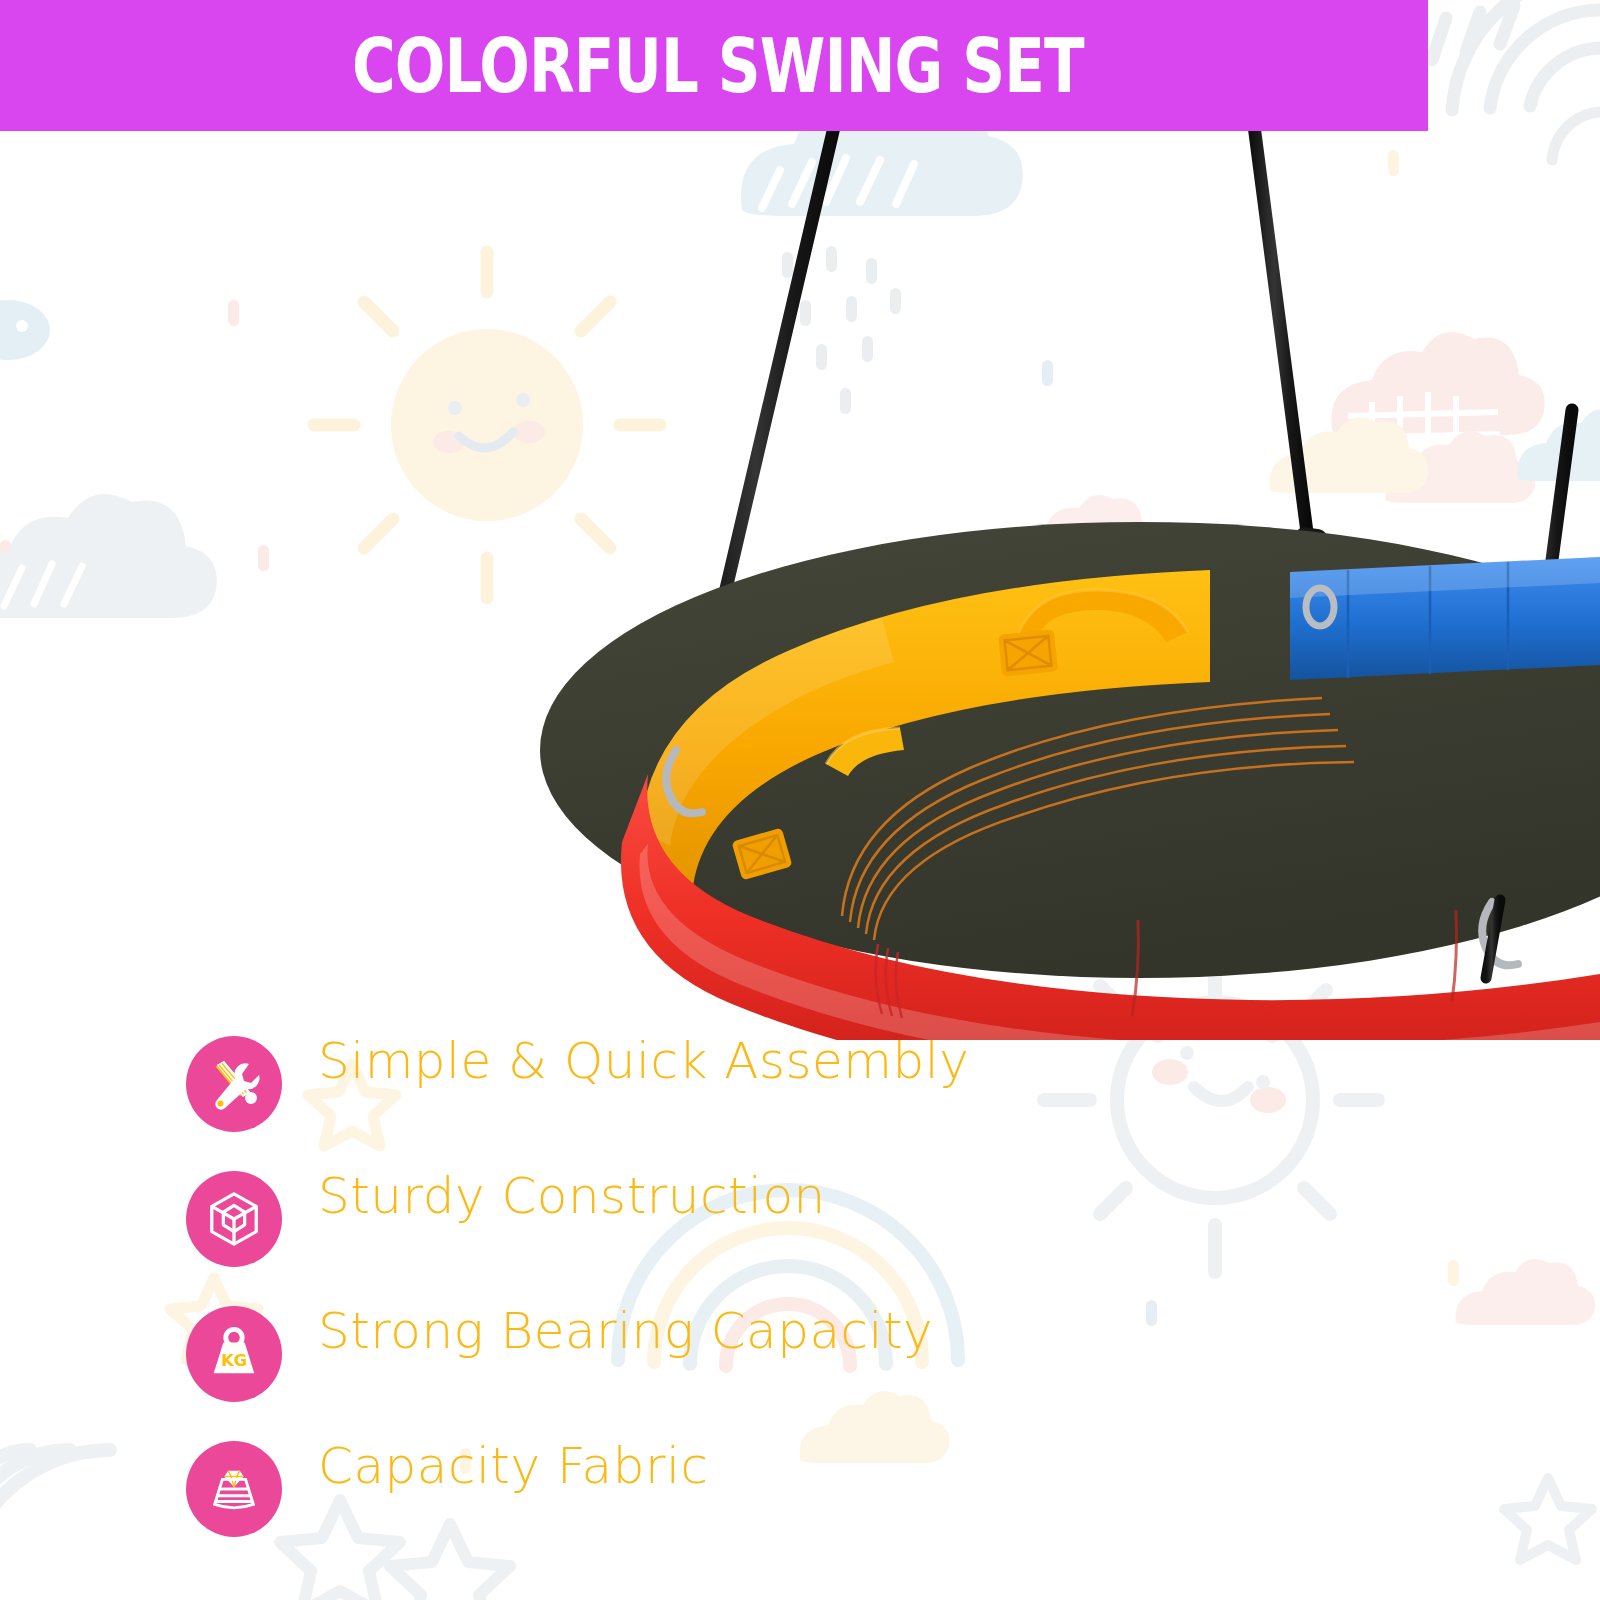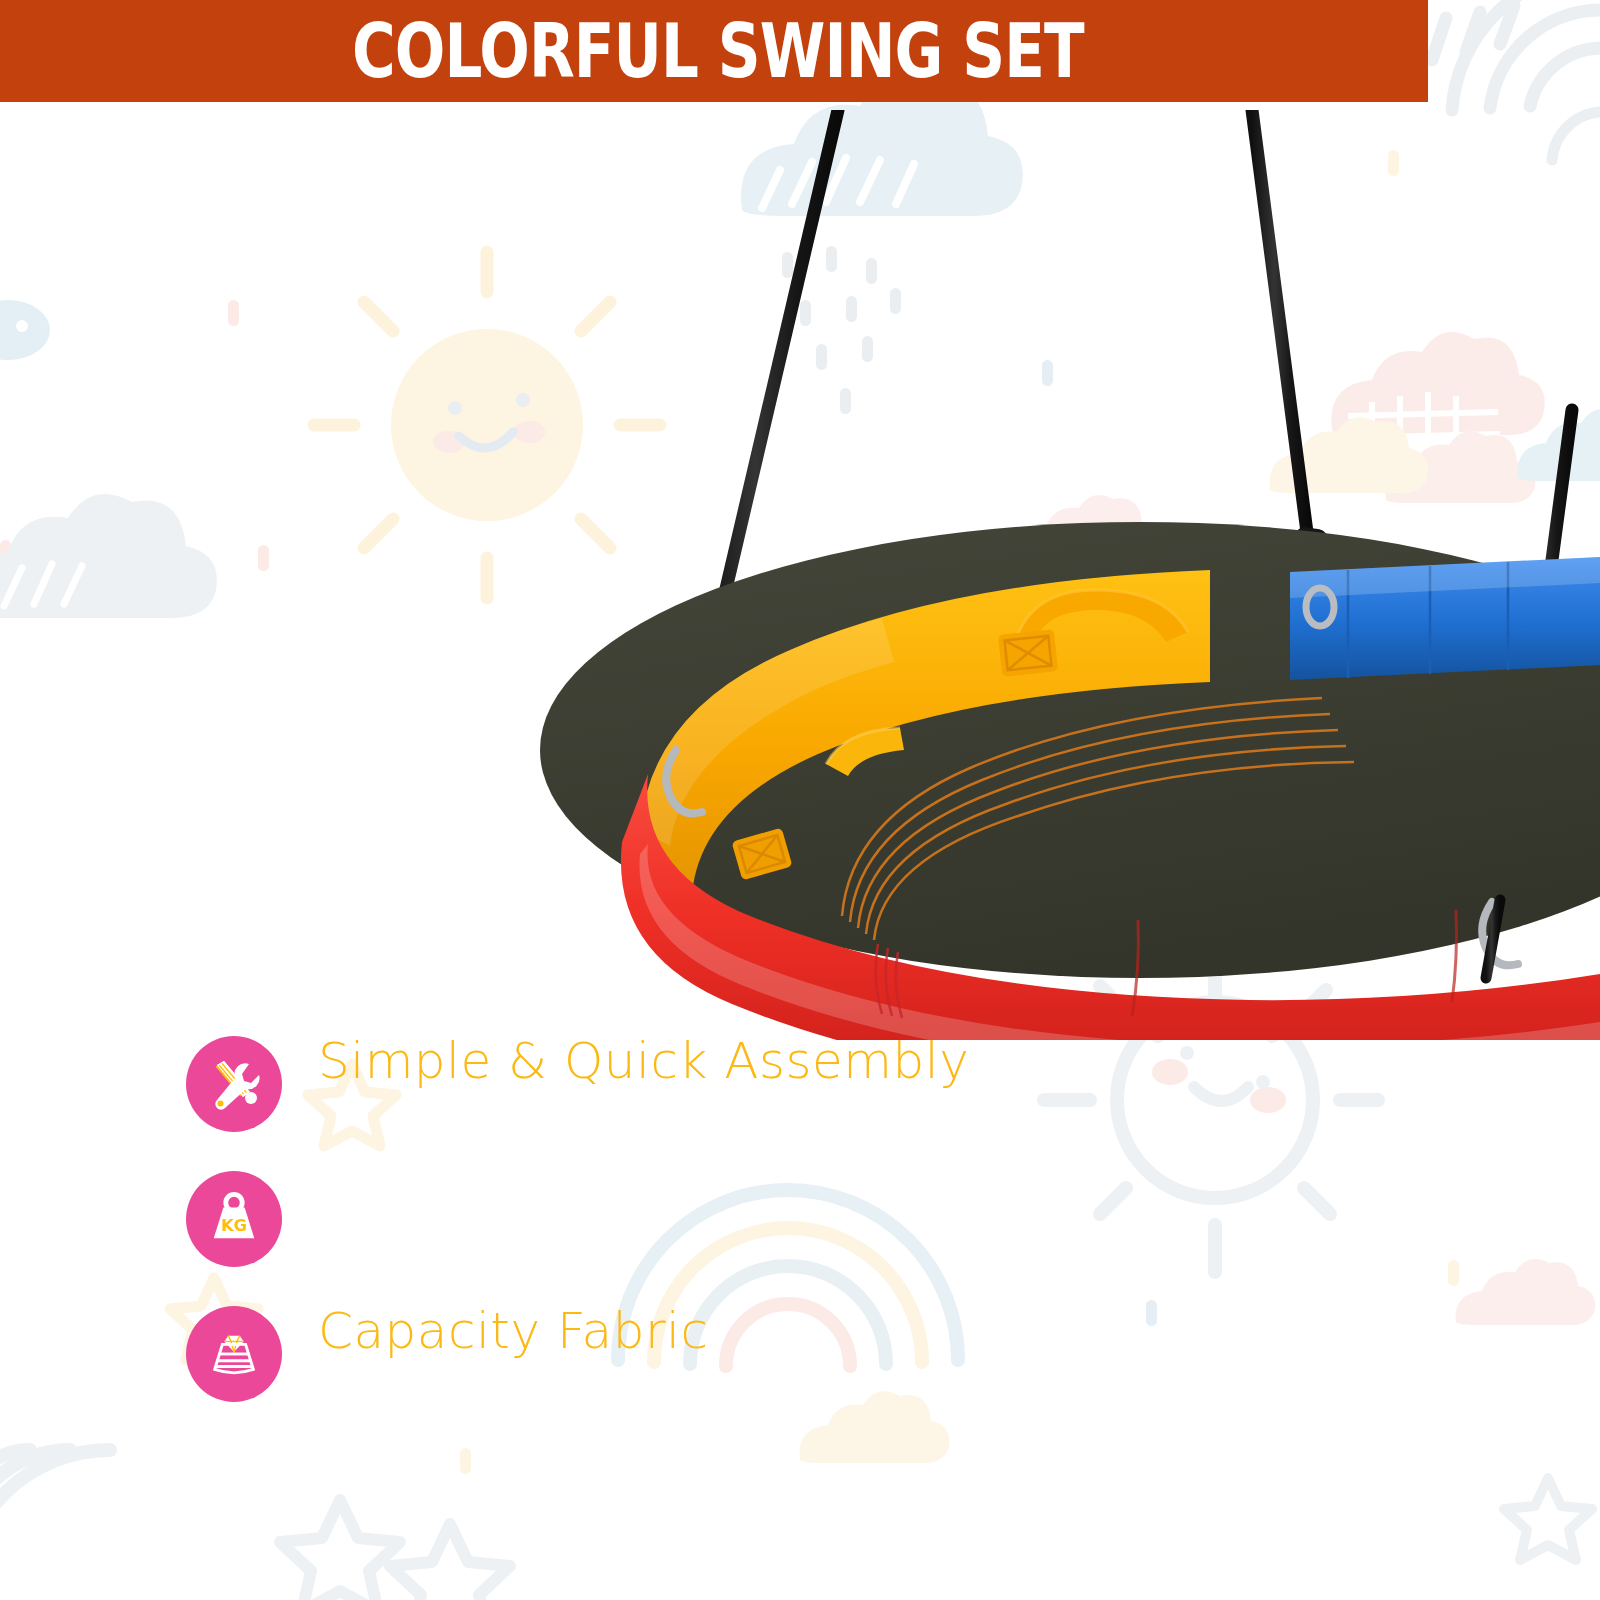--- a/index.html
+++ b/index.html
@@ -27,22 +27,22 @@
     pointer-events: none;
     z-index: 1;
   }
 
   
   .header-banner {
     position: absolute;
     left: 0;
     top: 0;
     width: 1428px;
-    height: 102px;
-    background: #c2410c;
+    height: 131px;
+    background: #d946ef;
     z-index: 5;
     display: flex;
     align-items: center;
   }
   .header-title {
     color: #ffffff;
     font-family: "DejaVu Sans", sans-serif;
     font-weight: bold;
     font-size: 64px;
     letter-spacing: -1px;
@@ -479,29 +479,43 @@
             <circle cx="47" cy="44" r="6"></circle>
 
             <path d="M45 10 a11 11 0 0 0 -14 14 l-18 22 a5.5 5.5 0 0 0 8 8 l21 -19 a11 11 0 0 0 13 -14 l-8 8 l-7 -2 l-2 -7 z"></path>
             <circle cx="16.5" cy="49.5" r="3" fill="#ffbe08"></circle>
           </g>
         </svg>
       </div>
       <div class="feature-label">Simple &amp; Quick Assembly</div>
     </div>
 
+    <div class="feature-row">
+      <div class="feature-badge">
+        <svg width="58" height="58" viewBox="0 0 60 60">
+          <g fill="none" stroke="#ffffff" stroke-width="3.4" stroke-linejoin="round">
+            <path d="M30 4 L53 17 L53 43 L30 56 L7 43 L7 17 Z"></path>
+            <path d="M7 17 L30 30 L53 17"></path>
+            <path d="M30 30 L30 56"></path>
+            <path d="M30 16 L41 23 L41 36 L30 43 L19 36 L19 23 Z"></path>
+          </g>
+        </svg>
+      </div>
+      <div class="feature-label">Sturdy Construction</div>
+    </div>
 
     <div class="feature-row">
       <div class="feature-badge">
         <svg width="58" height="58" viewBox="0 0 60 60">
           <circle cx="30" cy="13" r="8.5" fill="none" stroke="#ffffff" stroke-width="5"></circle>
           <path d="M19 18 L41 18 L51 50 L9 50 Z" fill="#ffffff"></path>
           <text x="30" y="42" text-anchor="middle" fill="#ffbe08" font-family="DejaVu Sans, sans-serif" font-size="17" font-weight="bold">KG</text>
         </svg>
       </div>
+      <div class="feature-label">Strong Bearing Capacity</div>
     </div>
 
     <div class="feature-row">
       <div class="feature-badge">
         <svg width="58" height="58" viewBox="0 0 60 60">
 
           <g fill="#ffffff">
             <path d="M24 11 L36 11 L40 17 L30 28 L20 17 Z"></path>
           </g>
           <g fill="none" stroke="#ffbe08" stroke-width="1.4">

